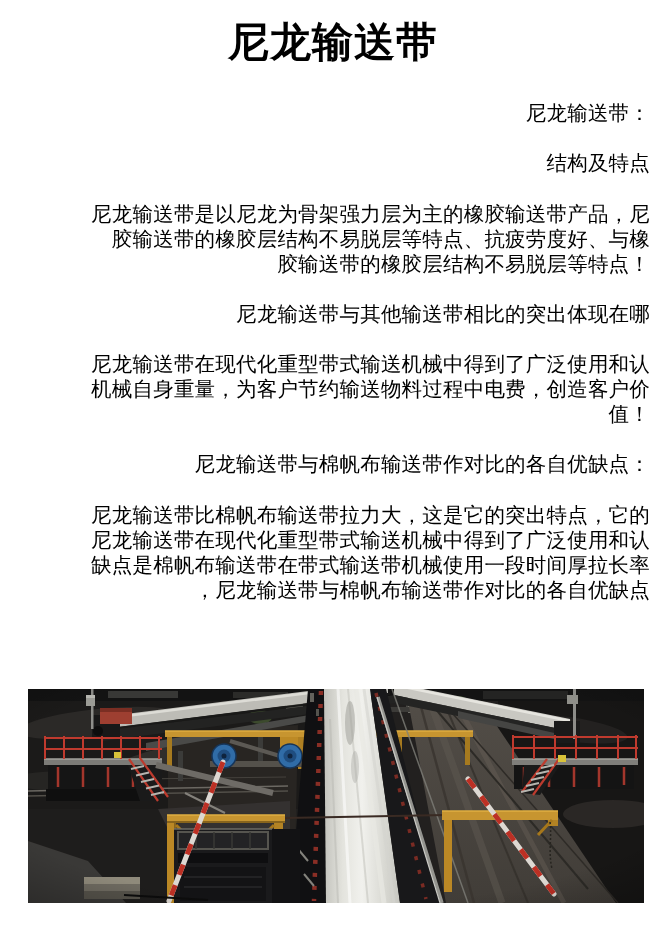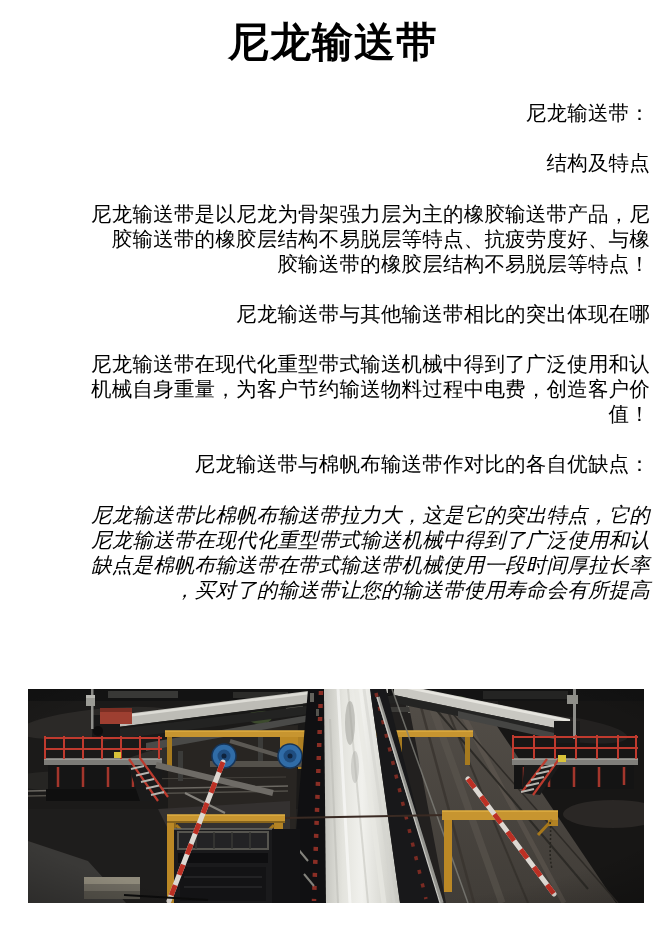--- a/index.html
+++ b/index.html
@@ -7,21 +7,21 @@
     width:666px;height:930px;position:relative;overflow:hidden;
     background:#ffffff;color:#000;
     font-family:"Liberation Sans","DejaVu Sans",sans-serif;
   }
   .title{
     margin:18px 0 0;text-align:center;
     font-size:41px;line-height:1.2;font-weight:700;letter-spacing:1px;
   }
   .content{position:absolute;left:38px;top:100px;right:16px;text-align:right;}
   .para{margin:0 0 25.3px;}
-  .para:last-child{margin-bottom:0;font-style:italic;}
+  .para:last-child{margin-bottom:0;}
   .line{font-size:20.5px;line-height:25px;white-space:nowrap;letter-spacing:.2px;}
   .photo{
     position:absolute;left:28px;top:689px;width:616px;height:214px;
     background:#1b1a19;overflow:hidden;
   }
   .photo svg{display:block;width:616px;height:214px;filter:blur(.4px) saturate(.95);}
 </style>
 </head>
 <body>
 
@@ -47,21 +47,21 @@
     <div class="line">机械自身重量，为客户节约输送物料过程中电费，创造客户价</div>
     <div class="line">值！</div>
   </div>
   <div class="para">
     <div class="line">尼龙输送带与棉帆布输送带作对比的各自优缺点：</div>
   </div>
   <div class="para">
     <div class="line">尼龙输送带比棉帆布输送带拉力大，这是它的突出特点，它的</div>
     <div class="line">尼龙输送带在现代化重型带式输送机械中得到了广泛使用和认</div>
     <div class="line">缺点是棉帆布输送带在带式输送带机械使用一段时间厚拉长率</div>
-    <div class="line">，买对了的输送带让您的输送带使用寿命会有所提高</div>
+    <div class="line">，尼龙输送带与棉帆布输送带作对比的各自优缺点</div>
   </div>
 </div>
 
 <div class="photo">
 <svg viewBox="0 0 616 214" preserveAspectRatio="none">
   <defs>
     <linearGradient id="beltC" x1="0" y1="0" x2="1" y2="0">
       <stop offset="0" stop-color="#c3c3bd"></stop>
           <stop offset="0.25" stop-color="#e4e4de"></stop>
       <stop offset="0.5" stop-color="#f1f1ed"></stop>

